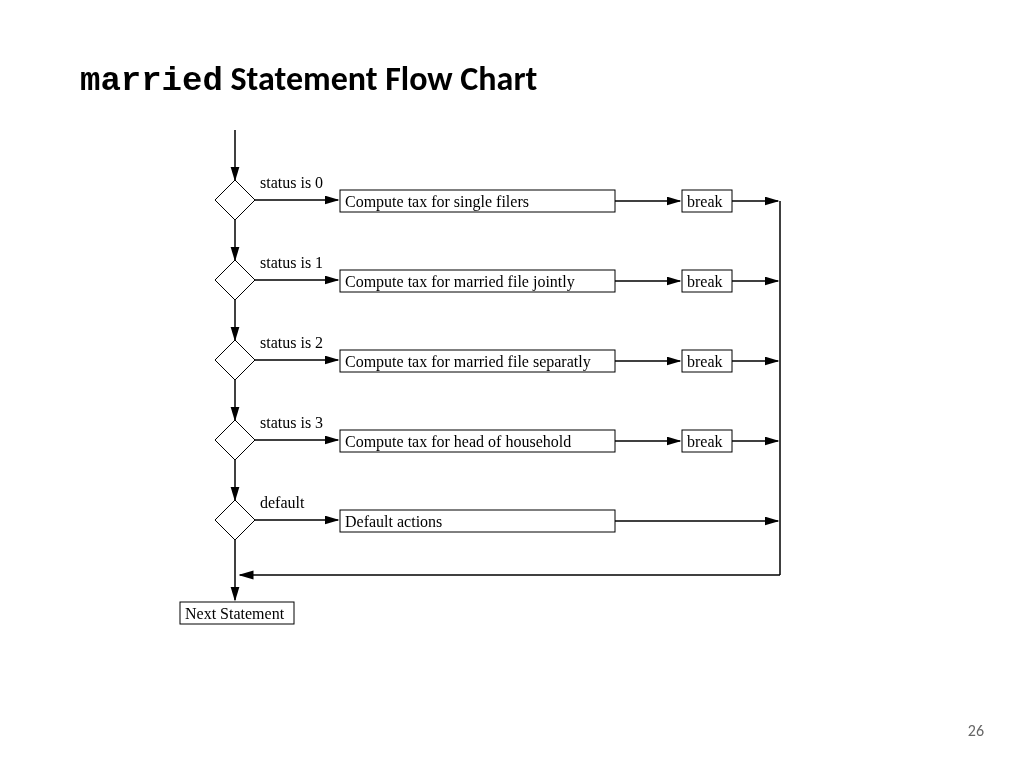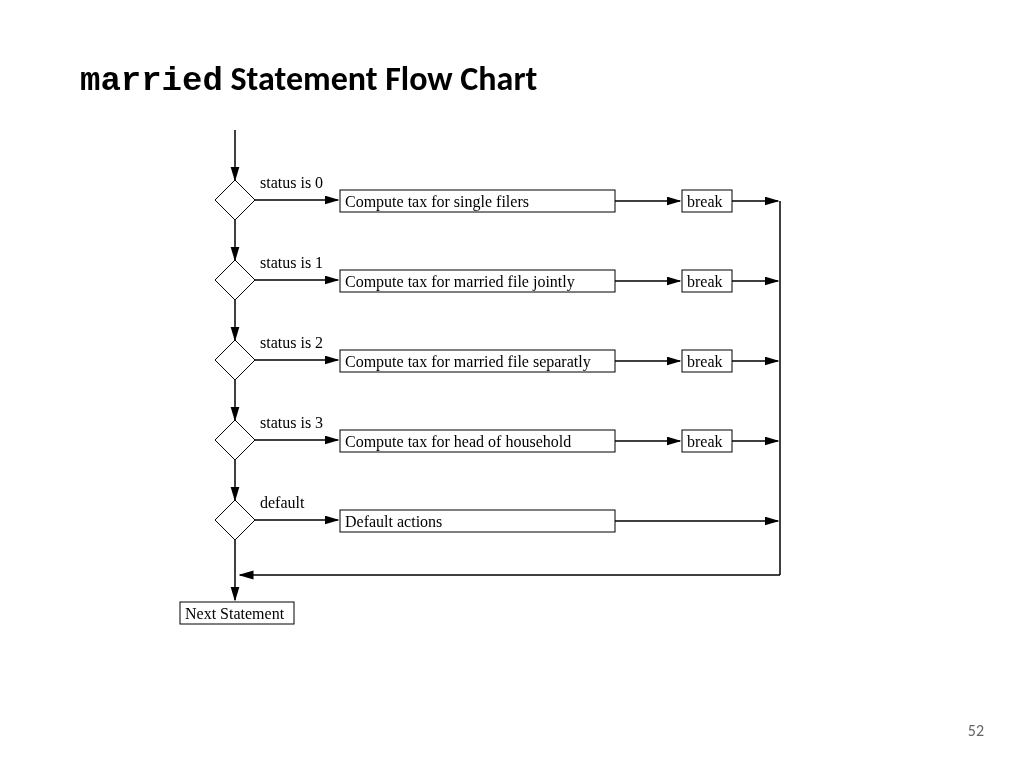--- a/index.html
+++ b/index.html
@@ -121,13 +121,13 @@
   <line class="line" x1="465" y1="401" x2="628" y2="401" marker-end="url(#arrowhead)"></line>
   <line class="line" x1="85" y1="420" x2="85" y2="480" marker-end="url(#arrowhead)"></line>
 
   <line class="line" x1="630" y1="81" x2="630" y2="455"></line>
   <line class="line" x1="630" y1="455" x2="90" y2="455" marker-end="url(#arrowhead)"></line>
 
   <rect class="box" x="30" y="482" width="114" height="22"></rect>
   <text class="box-text" x="35" y="499">Next Statement</text>
 </svg>
 
-<div class="page-number">52</div>
+<div class="page-number">26</div>
 
 </body></html>

